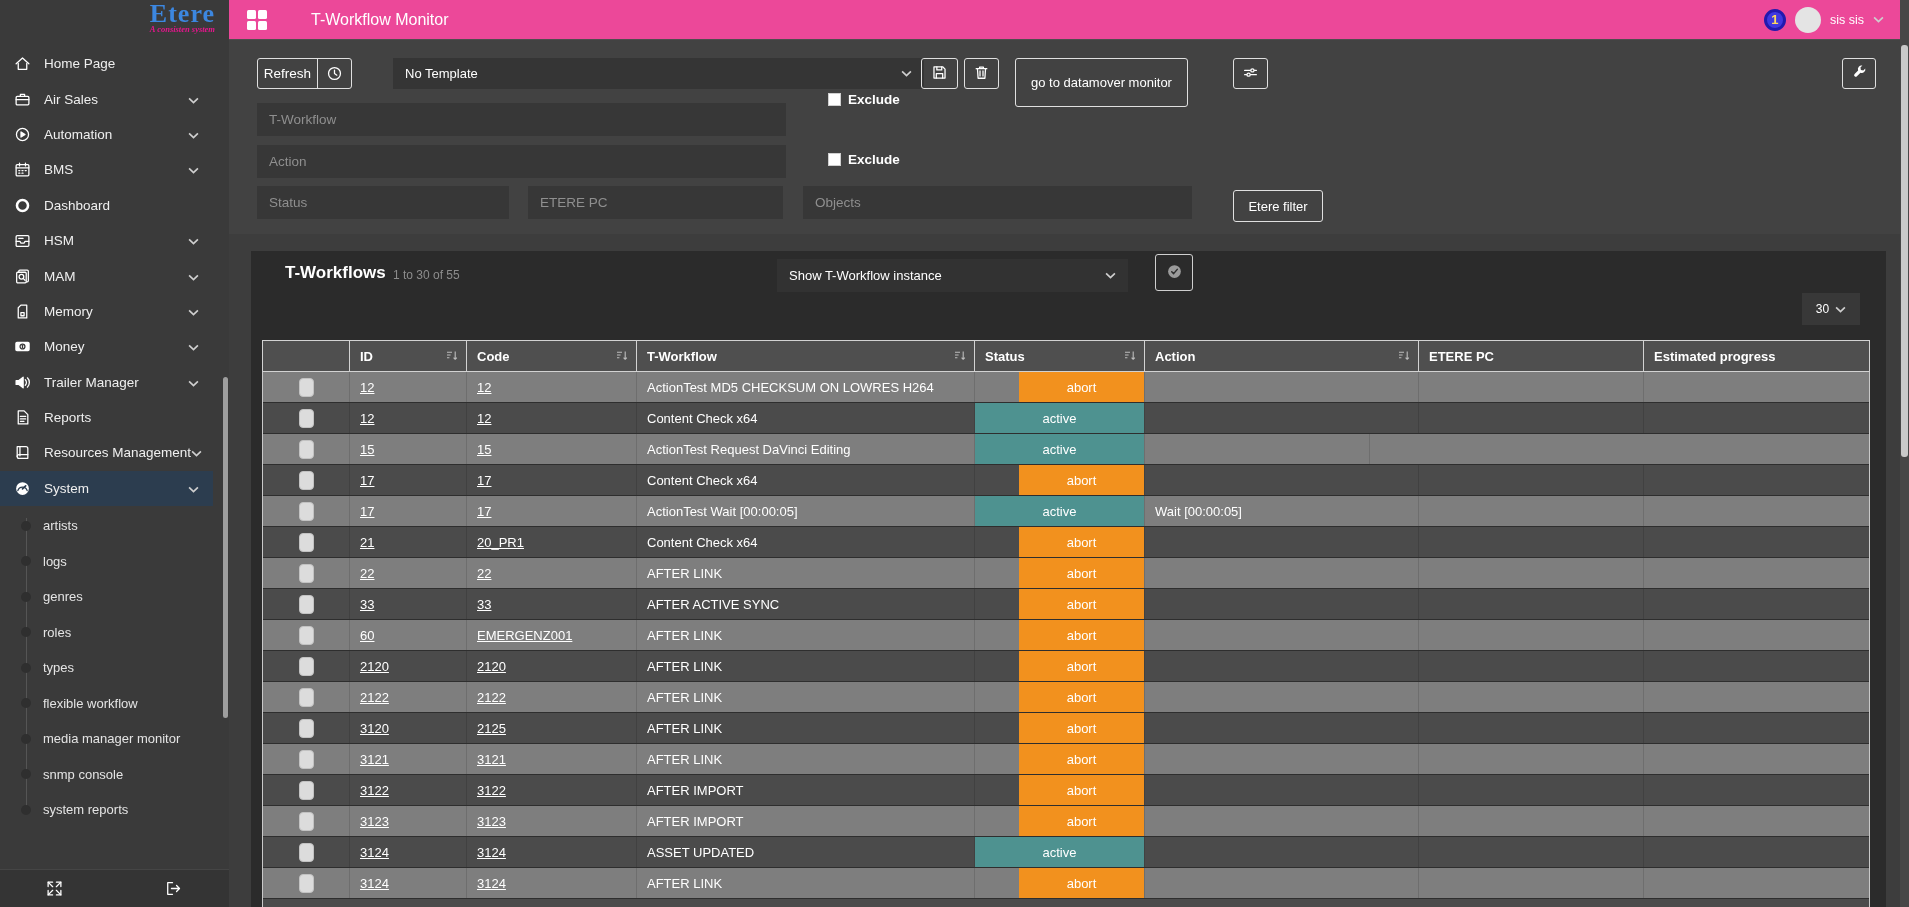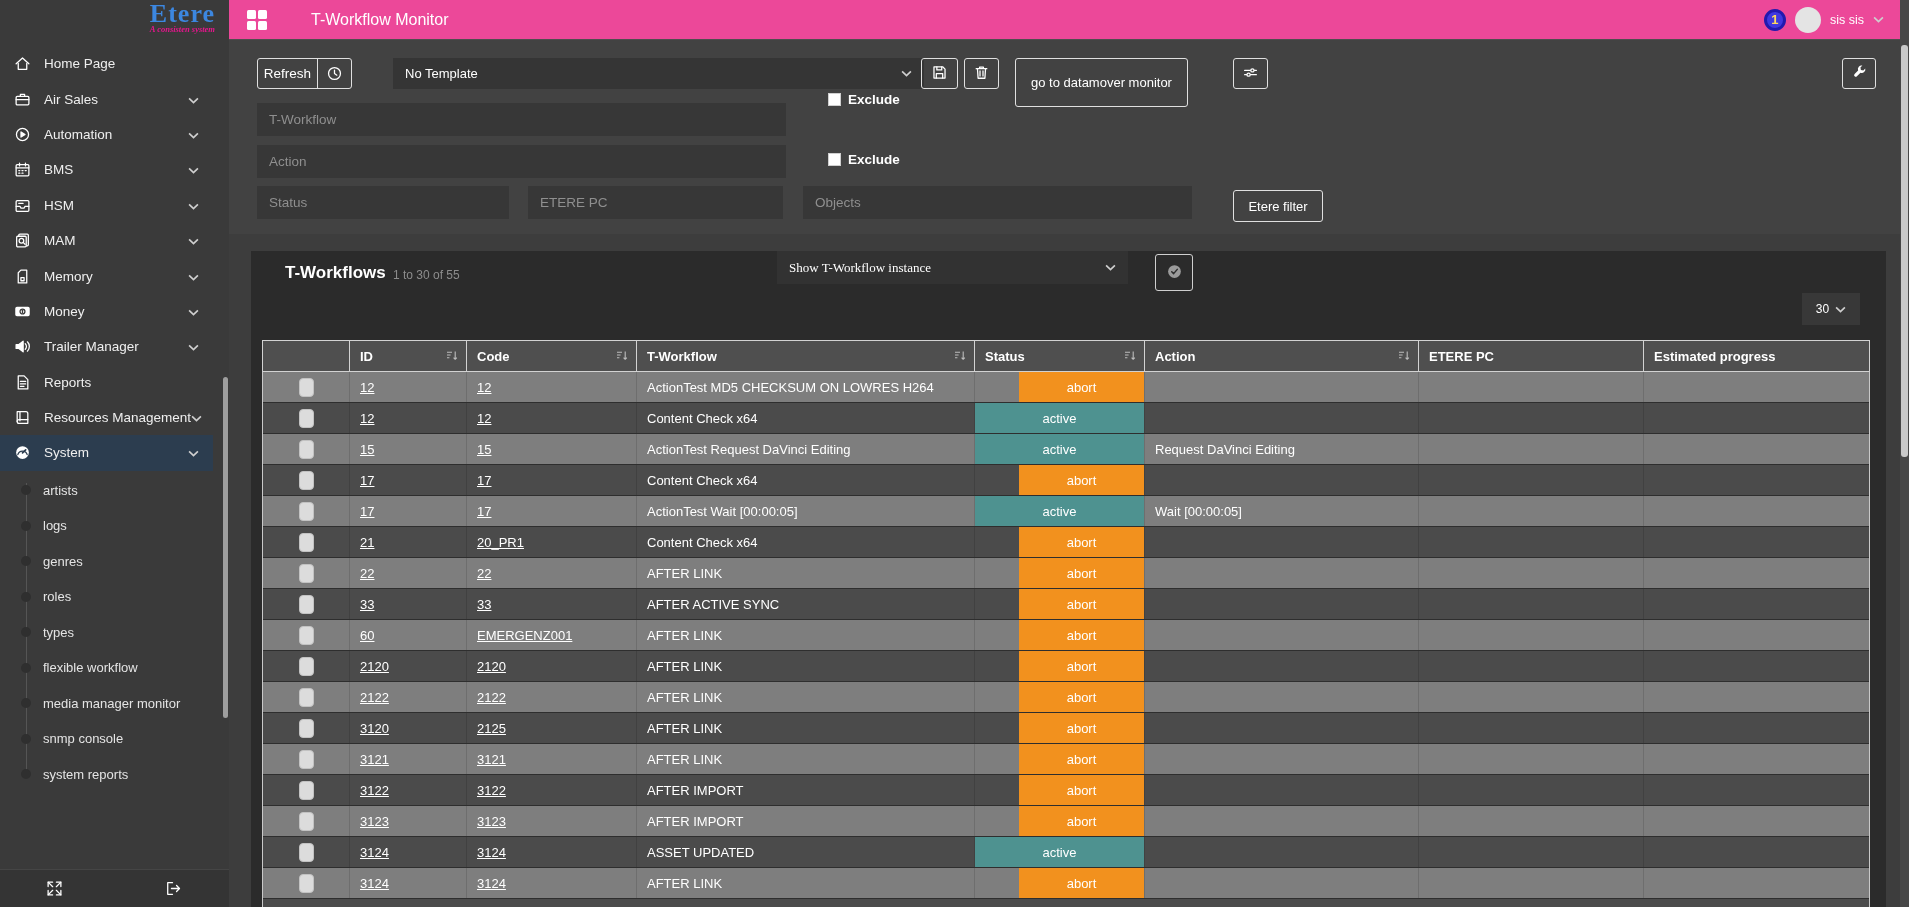--- a/index.html
+++ b/index.html
@@ -79,21 +79,21 @@
   .exclude .box{width:13px;height:13px;background:#fff;border:1px solid #cfcfcf;display:inline-block;}
   .exclude-1{left:599px;top:52px;}
   .exclude-2{left:599px;top:112px;}
   .apply-btn{left:1004px;top:150px;width:90px;height:32px;}
 
   
   .panel{position:absolute;left:22px;top:251px;width:1635px;height:656px;background:#2b2b2b;overflow:hidden;}
   .panel>*{position:absolute;}
   .panel-title{left:34px;top:12px;color:#fff;font-size:17px;font-weight:bold;}
   .panel-range{left:142px;top:17px;color:#8d8d8d;font-size:12px;}
-  .instance-select{left:526px;top:0;width:351px;height:33px;background:#323232;font-family:Liberation Serif, serif;}
+  .instance-select{left:526px;top:8px;width:351px;height:33px;background:#323232;}
   .check-btn{left:904px;top:3px;width:38px;height:37px;border-color:#cfcfcf;}
   .pagesize{left:1551px;top:42px;width:58px;height:32px;background:#383838;color:#fff;
     font-size:12px;display:flex;align-items:center;justify-content:center;gap:6px;cursor:pointer;}
 
   
   .table{left:11px;top:89px;width:1608px;}
   .thead{display:flex;height:32px;background:#4f4f4f;border:1px solid #d2d2d2;}
   .th{display:flex;align-items:center;padding:0 8px 0 10px;color:#fff;font-weight:bold;
     font-size:13px;border-right:1px solid #d2d2d2;}
   .th:last-child{border-right:none;}
@@ -172,20 +172,28 @@
             </svg>
           </span>
           <span class="nav-label">BMS</span>
           <span class="nav-chevron"><svg viewBox="0 0 10 6" width="11" height="7">
               <path d="M1 1l4 4 4-4" fill="none" stroke="#cfcfcf" stroke-width="1.5"></path>
             </svg></span>
         </div>
         <div class="nav-item">
           <span class="icon">
             <svg viewBox="0 0 16 16" width="17" height="17" fill="none" stroke="#fff" stroke-width="1.2" stroke-linecap="round" stroke-linejoin="round">
+              <circle cx="8" cy="8" r="5.2" stroke-width="2.4"></circle>
+            </svg>
+          </span>
+          <span class="nav-label">Dashboard</span>
+        </div>
+        <div class="nav-item">
+          <span class="icon">
+            <svg viewBox="0 0 16 16" width="17" height="17" fill="none" stroke="#fff" stroke-width="1.2" stroke-linecap="round" stroke-linejoin="round">
               <rect x="2" y="3.5" width="12" height="10" rx="1"></rect>
               <path d="M2 8.8h3.6l1 1.6h2.8l1-1.6H14"></path>
               <path d="M4.5 6h4"></path>
             </svg>
           </span>
           <span class="nav-label">HSM</span>
           <span class="nav-chevron"><svg viewBox="0 0 10 6" width="11" height="7">
               <path d="M1 1l4 4 4-4" fill="none" stroke="#cfcfcf" stroke-width="1.5"></path>
             </svg></span>
         </div>
@@ -553,21 +561,20 @@
               <div class="td" style="flex:0 0 117px">
                 <span class="cell-link">15</span>
               </div>
               <div class="td" style="flex:0 0 170px">
                 <span class="cell-link">15</span>
               </div>
               <div class="td" style="flex:0 0 338px">ActionTest Request DaVinci Editing</div>
               <div class="td status" style="flex:0 0 170px">
                 <span class="badge-status status-active">active</span>
               </div>
-              <div class="td" style="flex:0 0 274px">Request DaVinci Editing</div>
               <div class="td" style="flex:0 0 225px"></div>
               <div class="td" style="flex:0 0 227px"></div>
             </div>
             <div class="tr dark">
               <div class="td center" style="flex:0 0 87px">
                 <span class="rowbox"></span>
               </div>
               <div class="td" style="flex:0 0 117px">
                 <span class="cell-link">17</span>
               </div>

